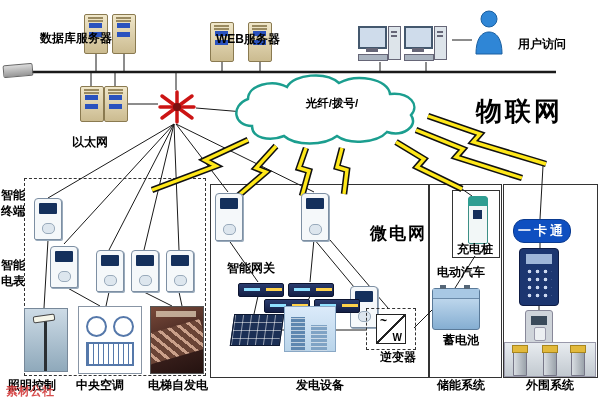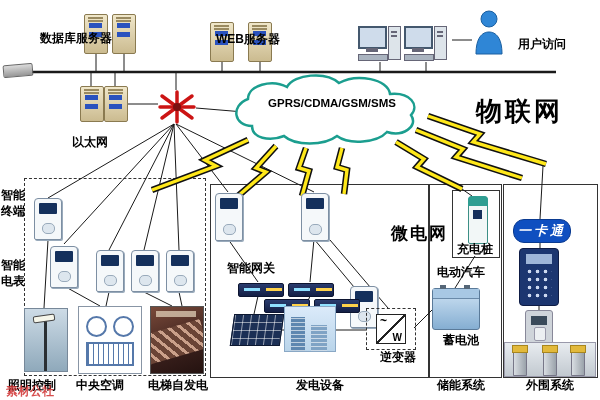--- a/index.html
+++ b/index.html
@@ -2,21 +2,21 @@
 <html><head>
 <meta charset="utf-8">
 <style>
   html,body{margin:0;padding:0;}
   #stage{position:relative;width:600px;height:400px;background:#fff;overflow:hidden;
          font-family:"Liberation Sans",sans-serif;color:#000;}
   .abs{position:absolute;}
   .label{position:absolute;font-weight:bold;font-size:12px;white-space:nowrap;z-index:6;}
   .label.wrap{white-space:normal;width:26px;line-height:1.3;word-break:break-all;}
   .big{font-size:26px;letter-spacing:3px;}
-  .mid{font-size:17px;letter-spacing:2px;margin-left:21px;}
+  .mid{font-size:17px;letter-spacing:2px;}
   .box-dashed{position:absolute;border:1.5px dashed #333;z-index:1;}
   .box-solid{position:absolute;border:1px solid #333;z-index:1;}
   svg.overlay{position:absolute;left:0;top:0;z-index:3;}
   .icon{z-index:5;}
 
   .server{position:absolute;width:22px;height:38px;background:linear-gradient(180deg,#f0e7ca,#cbbb90);
           border:1px solid #8a7a50;border-radius:2px;z-index:5;}
   .server::before{content:"";position:absolute;left:4px;top:8px;width:13px;height:5px;background:#2a52be;box-shadow:0 9px 0 #2a52be;}
   .server::after{content:"";position:absolute;left:3px;top:2px;width:15px;height:2px;background:#9a8a60;box-shadow:0 3px 0 #9a8a60;}
 
@@ -177,21 +177,21 @@
         <polyline points="306,148 299,168 309,171 302,196"></polyline>
         <polyline points="342,148 337,167 347,170 344,194"></polyline>
         <polyline points="396,142 424,159 417,167 462,189"></polyline>
         <polyline points="416,130 463,149 456,157 522,178"></polyline>
         <polyline points="428,116 480,134 473,142 546,164"></polyline>
       </g>
     </g>
   </svg>
 
   <div class="cloud-text">
-    <div>GPRS/CDMA/GSM/SMS</div>
+    <div>光纤/拨号/</div>
   </div>
 
   <div class="label" style="left:2px;top:30px;margin-left:38px;">数据库服务器</div>
   <div class="label" style="left:216px;top:5px;margin-top:26px;">WEB服务器</div>
   <div class="label" style="left:518px;top:30px;margin-top:6px;">用户访问</div>
   <div class="label" style="left:72px;top:134px;">以太网</div>
   <div class="label big" style="left:476px;top:94px;">物联网</div>
 
   <div class="server" style="left:84px;top:14px;"></div>
   <div class="server" style="left:112px;top:14px;"></div>
@@ -273,21 +273,21 @@
   </div>
   <div class="label" style="left:380px;top:349px;">逆变器</div>
 
   <div class="pile" style="left:468px;top:196px;"></div>
   <div class="label" style="left:457px;top:241px;">充电桩</div>
   <div class="label" style="left:437px;top:264px;">电动汽车</div>
   <div class="battery" style="left:432px;top:288px;"></div>
   <div class="label" style="left:443px;top:332px;">蓄电池</div>
   <div class="label" style="left:437px;top:377px;">储能系统</div>
 
-  <div class="onecard" style="left:513px;top:219px;width:56px;height:22px;font-style:italic;">一卡通</div>
+  <div class="onecard" style="left:513px;top:219px;width:56px;height:22px;">一卡通</div>
   <div class="keypad" style="left:519px;top:248px;"></div>
   <div class="fingerprint" style="left:525px;top:310px;"></div>
   <div class="turnstiles" style="left:504px;top:342px;">
     <div class="post" style="left:8px;"></div>
     <div class="post" style="left:38px;"></div>
     <div class="post" style="left:66px;"></div>
   </div>
   <div class="label" style="left:526px;top:377px;">外围系统</div>
 
   <div class="watermark">素材公社</div>

